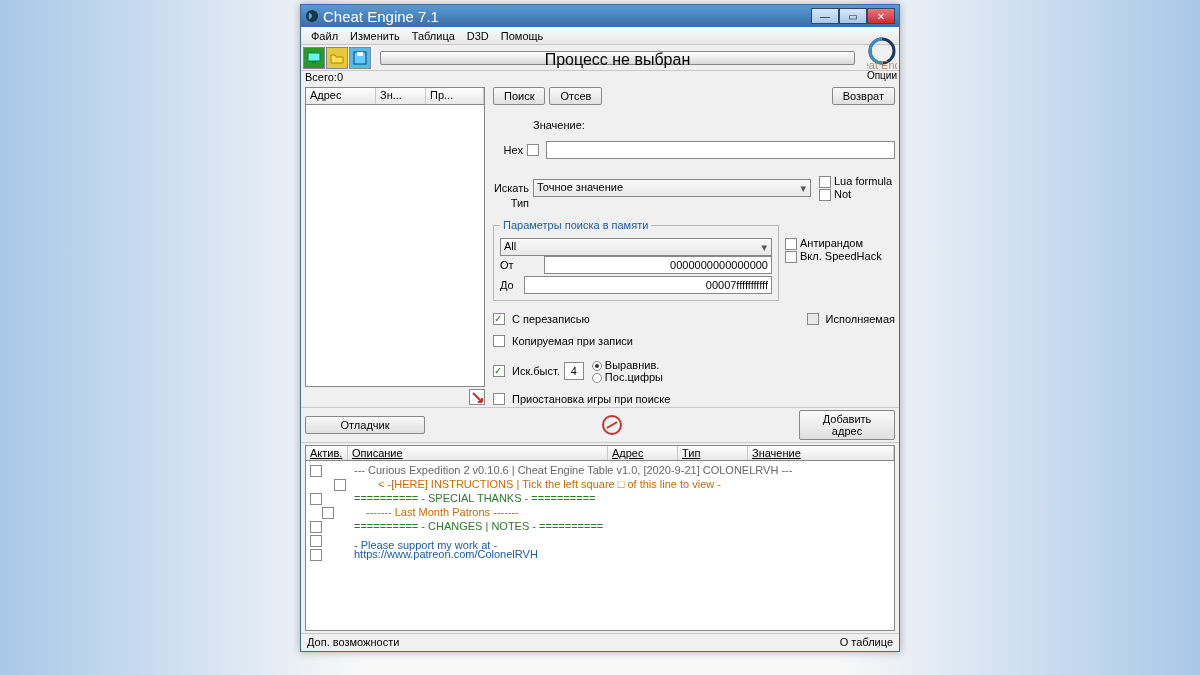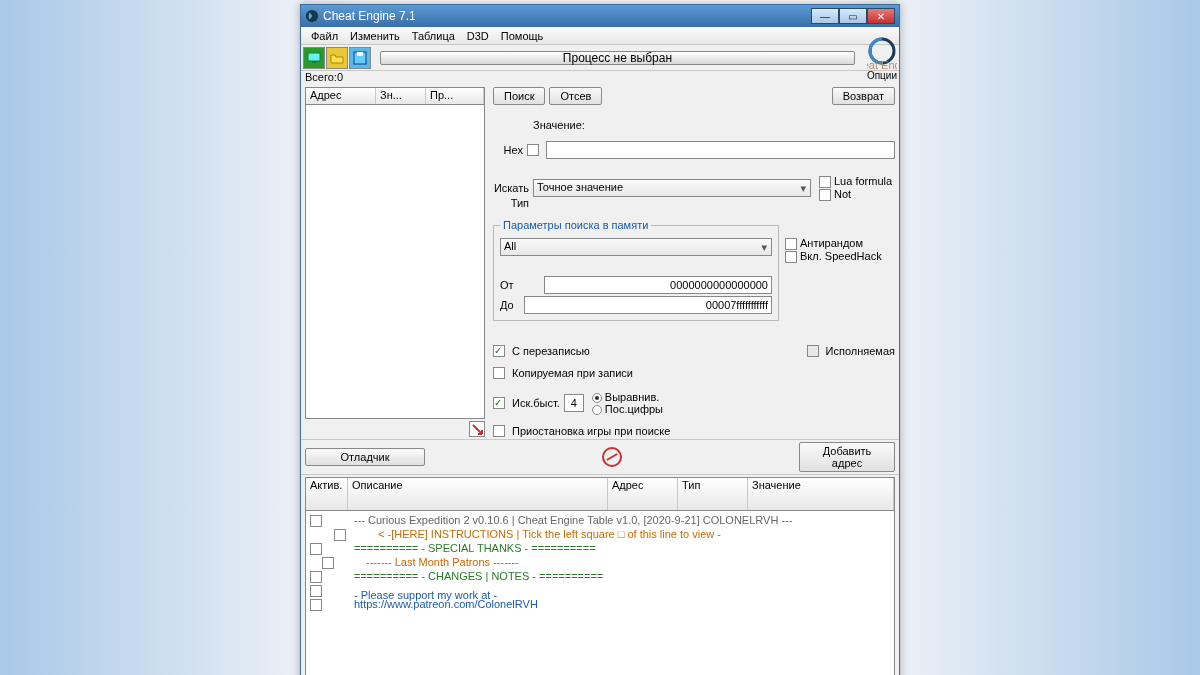--- a/index.html
+++ b/index.html
@@ -1,30 +1,30 @@
 <!DOCTYPE html>
 <html><head>
 <meta charset="utf-8">
 <style>
   * { box-sizing: border-box; font-family: "Segoe UI", Tahoma, sans-serif; font-size: 11px; }
   html, body { margin:0; padding:0; height:100%; }
   body { background: linear-gradient(to right, #a8c8e8 0%, #d0e0f0 15%, #f8f8f8 30%, #f8f8f8 70%, #d0e0f0 85%, #a8c8e8 100%); display:flex; align-items:flex-start; justify-content:center; }
   .window { width:600px; margin-top:4px; border:1px solid #3a6ea5; background:#f0f0f0; box-shadow:0 0 8px rgba(0,0,0,0.3); }
   .titlebar { background: linear-gradient(to bottom, #5a9bd5 0%, #3a6ea5 100%); height:22px; display:flex; align-items:center; color:#fff; padding:0 4px; }
   .titlebar-icon { width:14px; height:14px; margin-right:4px; }
-  .titlebar-text { flex:1; font-size:12px; }
+  .titlebar-text { flex:1; font-size:15px; }
   .winbtns { display:flex; gap:0; }
   .winbtn { width:28px; height:16px; border:1px solid #2a4a6a; background:linear-gradient(to bottom,#d8e8f8,#a8c8e8); display:flex; align-items:center; justify-content:center; font-size:10px; color:#222;}
   .winbtn.close { background:linear-gradient(to bottom,#e87878,#c83030); color:#fff;}
   .menubar { background:linear-gradient(to bottom,#fafafa,#e8e8e8); height:18px; display:flex; align-items:center; padding:0 4px; border-bottom:1px solid #c8c8c8;}
   .menuitem { padding:0 6px; }
   .toolbar { display:flex; align-items:center; height:26px; padding:1px 2px; border-bottom:1px solid #c8c8c8;}
   .tbtn { width:22px; height:22px; border:1px solid #888; margin-right:1px; display:flex; align-items:center; justify-content:center; }
   .progress { flex:1; height:14px; border:1px solid #888; margin:0 4px; background:linear-gradient(to bottom,#fff,#d8d8d8); border-radius:2px;}
-  .progress-label { position:absolute; width:100%; text-align:center; font-size:12px; pointer-events:none;}
+  .progress-label { position:absolute; width:100%; text-align:center; font-size:16px; pointer-events:none;}
   .progress-wrap { position:relative; flex:1; margin:0 4px;}
   .logo { width:30px; height:36px; }
   .belowtool { display:flex; align-items:center; padding:0 4px 2px 4px; font-size:11px; }
   .mainarea { display:flex; padding:2px 4px 2px 4px; gap:4px;}
   .leftpanel { width:180px; display:flex; flex-direction:column;}
   .leftheader { display:flex; border:1px solid #888; background:linear-gradient(to bottom,#fff,#e8e8e8); height:18px;}
   .leftheader span { padding:1px 4px; border-right:1px solid #c8c8c8;}
   .leftlist { flex:1; border:1px solid #888; border-top:none; background:#fff; height:270px;}
   .rightpanel { flex:1; display:flex; flex-direction:column; gap:10px; padding-left:4px;}
   .rprow { display:flex; align-items:center; gap:4px; }
@@ -34,21 +34,21 @@
   .select { border:1px solid #888; background:linear-gradient(to bottom,#fafafa,#e8e8e8); padding:1px 3px; height:18px; flex:1; position:relative;}
   .select::after { content:"▾"; position:absolute; right:4px; top:2px; color:#555;}
   .chk { width:12px; height:12px; border:1px solid #888; background:#fff; display:inline-block; margin-right:3px; vertical-align:middle;}
   .chk.checked::after { content:"✓"; font-size:10px; color:#2a6a2a; position:relative; top:-2px; left:0px;}
   .chk.partial { background:#e8e8e8;}
   .groupbox { border:1px solid #b8b8b8; padding:12px 6px 6px 6px; position:relative;}
   .groupbox .gtitle { position:absolute; top:-7px; left:6px; background:#f0f0f0; padding:0 3px; color:#1a5aa8;}
   .midbuttons { display:flex; align-items:center; justify-content:space-between; padding:2px 4px; border-top:1px solid #c8c8c8; border-bottom:1px solid #c8c8c8;}
   .noentry { width:20px; height:20px; border:2px solid #c83030; border-radius:50%; position:relative;}
   .noentry::after { content:""; position:absolute; left:2px; top:7px; width:12px; height:2px; background:#c83030; transform:rotate(-30deg);}
-  .tableheader { display:flex; border:1px solid #888; background:linear-gradient(to bottom,#fff,#e8e8e8); height:34px;}
+  .tableheader { display:flex; border:1px solid #888; background:linear-gradient(to bottom,#fff,#e8e8e8); height:16px;text-decoration:underline;}
   .tableheader span { padding:1px 4px; border-right:1px solid #c8c8c8;}
   .tablebody { border:1px solid #888; border-top:none; background:#fff; height:170px; overflow:auto; padding:2px;}
   .trow { display:flex; align-items:center; height:14px; gap:6px;}
   .trow .c1 { width:40px; padding-left:2px;}
   .trow .c2 { flex:1;}
   .trow .c5 { width:80px;}
   .statusbar { border-top:1px solid #c8c8c8; padding:2px 6px; display:flex; justify-content:space-between; height:18px;}
   .reddiag { width:16px; height:16px; border:1px solid #888; background:#fff; position:relative;}
   .reddiag::after { content:""; position:absolute; left:1px; top:1px; width:12px; height:12px; border-top:2px solid transparent; border-left:2px solid transparent;}
   .reddiag svg { position:absolute; top:0; left:0;}
@@ -169,37 +169,37 @@
           <div><span class="chk"></span><span>Not</span></div>
         </div>
       </div>
       <div class="rprow" style="margin-top:-14px;">
         <span class="lbl" style="width:36px">Тип</span>
       </div>
 
       <div style="display:flex; gap:6px; margin-top:6px;">
         <div class="groupbox" style="flex:1">
           <span class="gtitle">Параметры поиска в памяти</span>
-          <div class="select" style="margin-bottom:20px;">All</div>
+          <div class="select" style="margin-bottom:0;">All</div>
           <div class="rprow">
               <span style="width:20px">От</span>
               <input class="input" style="flex: 1 1 0%; text-align: right; margin-left: 20px;" value="0000000000000000">
             </div>
           <div class="rprow" style="margin-top:2px;">
               <span style="width:20px">До</span>
               <input class="input" style="flex: 1 1 0%; text-align: right;" value="00007fffffffffff">
             </div>
         </div>
         <div style="width:110px; padding-top:12px;">
           <div><span class="chk"></span><span>Антирандом</span></div>
           <div><span class="chk"></span><span>Вкл. SpeedHack</span></div>
         </div>
       </div>
 
-      <div class="rprow" style="margin-top:14px;">
+      <div class="rprow" style="margin-top:2px;">
         <span class="chk checked"></span>
           <span>С перезаписью</span>
         <span style="flex:1"></span>
         <span class="chk partial"></span>
           <span>Исполняемая</span>
       </div>
       <div class="rprow">
         <span class="chk"></span>
           <span>Копируемая при записи</span>
       </div>

